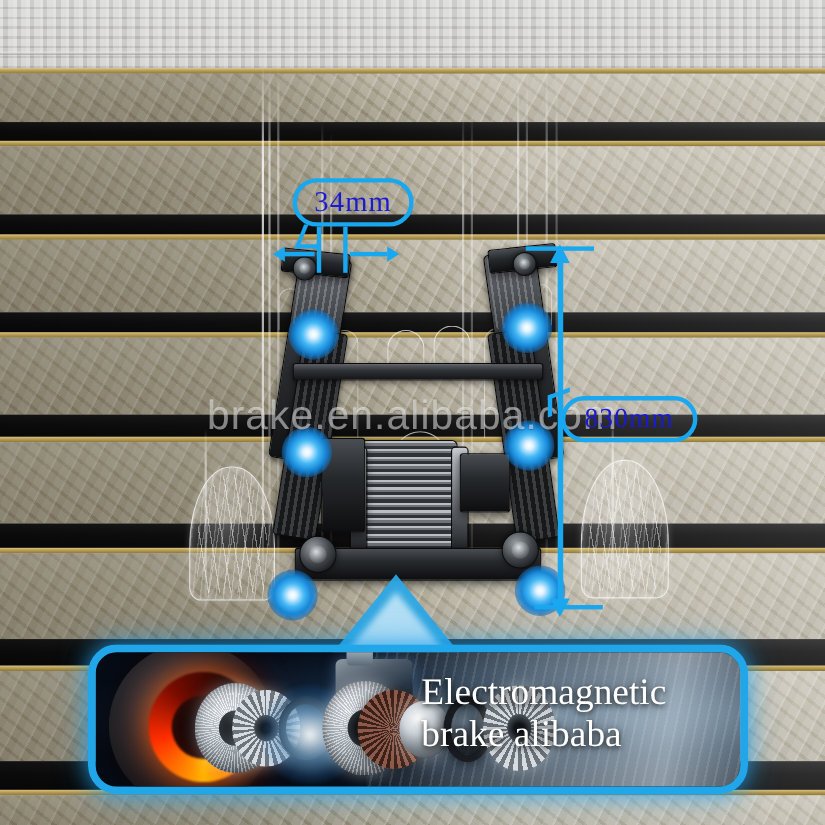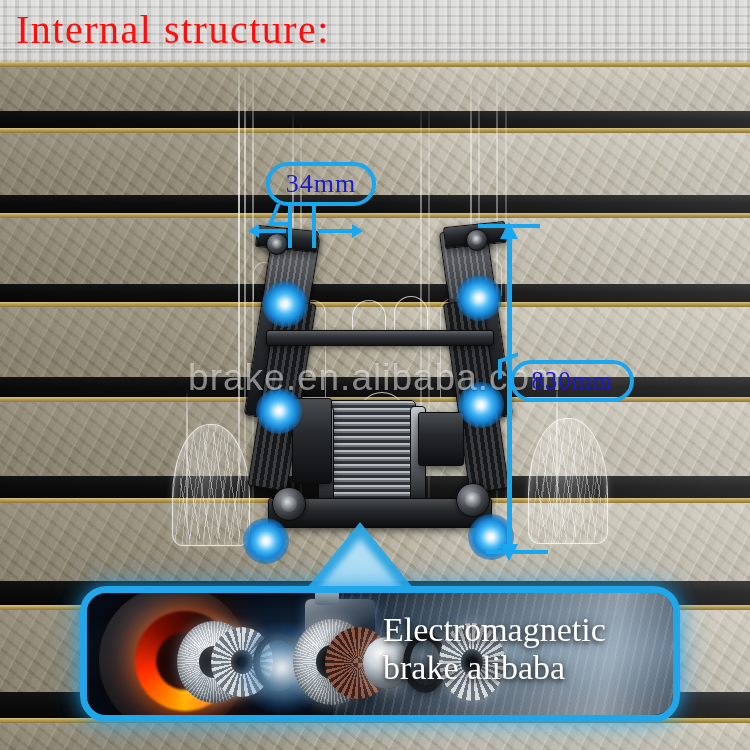--- a/index.html
+++ b/index.html
@@ -512,15 +512,14 @@
       <div class="brake-bearing" style="left:238px;top:34px;width:66px;height:72px;"></div>
       <div class="brake-hub" style="left:276px;top:44px;width:46px;height:52px;"></div>
       <div class="brake-ring-dark" style="left:316px;top:40px;width:44px;height:60px;"></div>
       <div class="brake-gear" style="left:352px;top:30px;width:66px;height:78px;"></div>
     </div>
 
     <div class="panel-label" style="left:296px;top:18px;font-size:34px;">Electromagnetic
 brake alibaba</div>
   </div>
 
-  <div class="title" style="left:16px;top:6px;font-size:40px;">Internal structure:</div>
 
 </div>
 
 </body></html>

